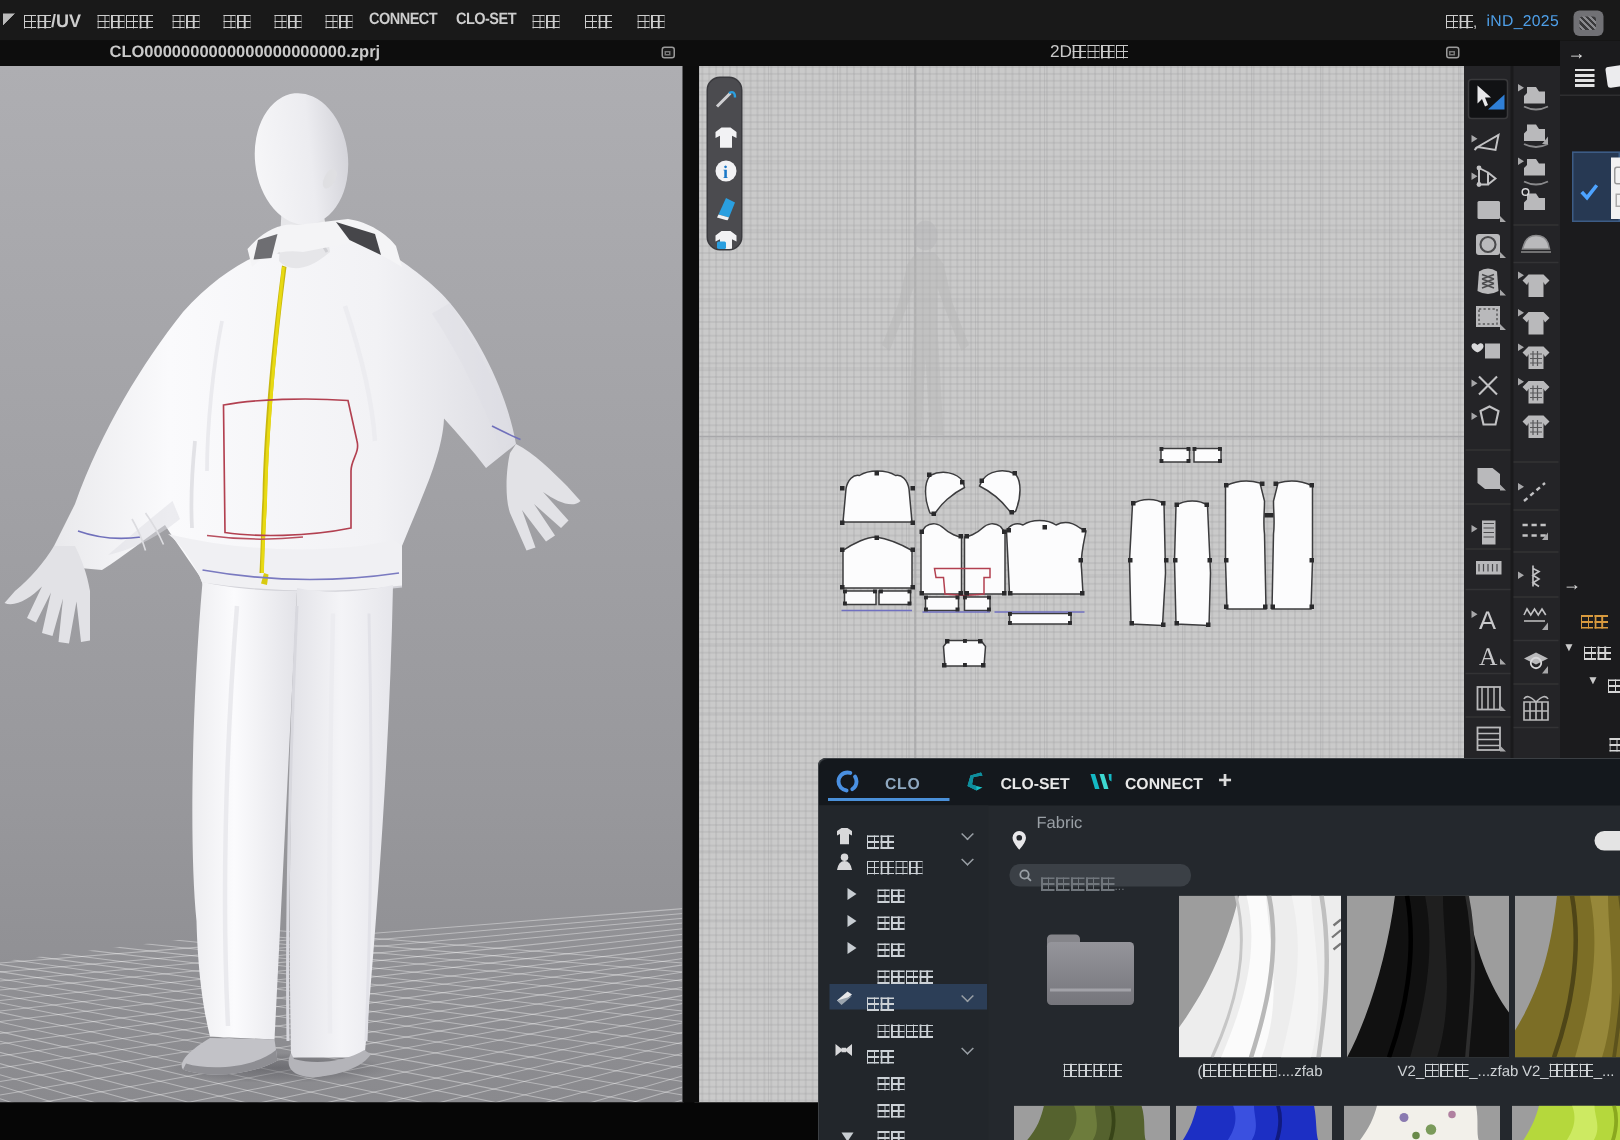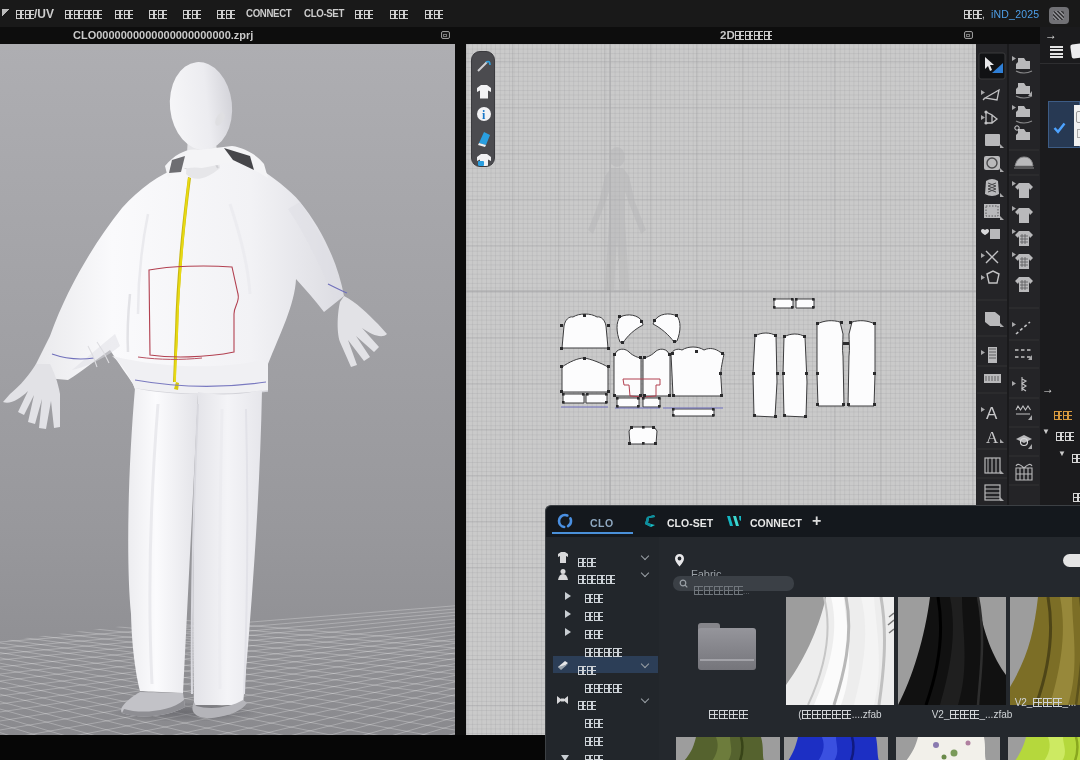--- a/index.html
+++ b/index.html
@@ -54,21 +54,21 @@
  <div class="mi" style="left:1049px;top:7px;width:20px;height:17px;background:#717175;border-radius:4px">
    <div class="abs" style="left:4px;top:4px;width:11px;height:9px;background:repeating-linear-gradient(45deg,#3a3a3c 0 1.5px,#8a8a8e 1.5px 3px);border-radius:2px"></div>
     </div>
 </div>
 <div class="abs" id="tbarL">CLO0000000000000000000000.zprj
  <div class="abs" style="left:441px;top:4px;width:9px;height:8px;border:1px solid #9a9a9a;border-radius:2px;background:#1a1a1a">
       <div class="abs" style="left:1px;top:1.5px;width:4px;height:3px;background:#111;border:1px solid #777"></div>
     </div>
 </div>
 <div class="abs" id="tbar2">
- <div class="abs" style="left:264px;top:2px;height:13px;--c:#c9c9c9;color:#c9c9c9;font-size:11.5px;font-weight:bold">2D<i class="g"></i><i class="g"></i><i class="g"></i><i class="g"></i></div>
+ <div class="abs" style="left:244px;top:2px;height:13px;--c:#c9c9c9;color:#c9c9c9;font-size:11.5px;font-weight:normal">2D<i class="g"></i><i class="g"></i><i class="g"></i><i class="g"></i></div>
  <div class="abs" style="left:508px;top:4px;width:9px;height:8px;border:1px solid #9a9a9a;border-radius:2px;background:#1a1a1a">
       <div class="abs" style="left:1px;top:1.5px;width:4px;height:3px;background:#111;border:1px solid #777"></div>
     </div>
 </div>
 <div class="abs" id="v3d">
 <svg class="abs" style="left:0;top:0" width="456" height="691">
 <defs>
  <linearGradient id="hg" x1="0" y1="0" x2="1" y2="0">
           <stop offset="0" stop-color="#f6f6f8"></stop>
           <stop offset=".6" stop-color="#ececf0"></stop>
@@ -500,21 +500,21 @@
   <div class="tri" style="left:19px;top:91px"></div>
   <div class="abs" style="left:15px;top:218px;width:0;height:0;border-top:6px solid #c8cdd2;border-left:4px solid transparent;border-right:4px solid transparent"></div>
   <div class="chev" style="top:16px"></div>
   <div class="chev" style="top:33px"></div>
   <div class="chev" style="top:124px"></div>
   <div class="chev" style="top:159px"></div>
  </div>
  <svg class="abs" style="left:128px;top:47px" width="11" height="14">
       <path d="M5.5,1 a4.5,4.5 0 0 1 4.5,4.5 q0,3 -4.5,8 q-4.5,-5 -4.5,-8 a4.5,4.5 0 0 1 4.5,-4.5 z m0,2.6 a1.9,1.9 0 1 0 0,3.8 a1.9,1.9 0 0 0 0,-3.8 z" fill="#e8e8ea"></path>
     </svg>
- <div class="abs" style="left:145px;top:62px;color:#9aa0a6;font-size:11px">Fabric</div>
+ <div class="abs" style="left:145px;top:37px;color:#9aa0a6;font-size:11px">Fabric</div>
  <div class="abs" style="left:517px;top:48px;width:18px;height:13px;background:#e4e4e4;border-radius:7px 0 0 7px"></div>
  <div class="abs" style="left:127px;top:70px;width:121px;height:15px;background:#3b4046;border-radius:7px">
    <svg class="abs" style="left:6px;top:3px" width="9" height="9">
         <circle cx="4" cy="4" r="2.8" fill="none" stroke="#9aa0a6" stroke-width="1.2"></circle>
         <path d="M6,6 l2.3,2.3" stroke="#9aa0a6" stroke-width="1.2"></path>
       </svg>
    <div class="abs" style="left:20px;top:3.5px;--c:#70767c"><i class="g s"></i><i class="g s"></i><i class="g s"></i><i class="g s"></i><i class="g s"></i><span style="color:#70767c;font-size:8px">...</span></div>
  </div>
  <div class="abs" style="left:152px;top:117px;width:58px;height:47px">
    <div class="abs" style="left:0;top:0;width:22px;height:8px;background:#85858a;border-radius:3px 3px 0 0"></div>
@@ -545,21 +545,21 @@
    <rect width="108" height="108" fill="#9d9d9d"></rect>
    <path d="M28,0 L72,0 C78,40 92,80 108,95 L108,108 L0,108 L0,90 C18,60 24,35 28,0 z" fill="#7c6e26"></path>
    <path d="M50,0 C58,40 48,80 40,108 L58,108 C70,70 62,30 62,0 z" fill="#97883a"></path>
    <path d="M80,0 C88,40 82,80 78,108 L95,108 C100,70 95,30 94,0 z" fill="#a89a42"></path>
    <path d="M38,0 C45,40 36,80 26,108" stroke="#4e4517" stroke-width="3" fill="none"></path>
    <path d="M70,0 C76,40 70,80 66,108" stroke="#5c521c" stroke-width="2.5" fill="none"></path>
   </svg></div>
  <div class="lbl" style="left:128px;top:203px"><i class="g s"></i><i class="g s"></i><i class="g s"></i><i class="g s"></i></div>
  <div class="lbl" style="left:240px;top:203px">(<i class="g s"></i><i class="g s"></i><i class="g s"></i><i class="g s"></i><i class="g s"></i>....zfab</div>
  <div class="lbl" style="left:372px;top:203px">V2_<i class="g s"></i><i class="g s"></i><i class="g s"></i>_...zfab</div>
- <div class="lbl" style="left:464px;top:191px;width:71px">V2_<i class="g s"></i><i class="g s"></i><i class="g s"></i>_...</div>
+ <div class="lbl" style="left:464px;top:203px;width:71px">V2_<i class="g s"></i><i class="g s"></i><i class="g s"></i>_...</div>
  <div class="thumb" style="left:130px;top:231px;height:24px">
   <svg width="104" height="24">
         <rect width="104" height="24" fill="#9d9d9d"></rect>
         <path d="M20,0 L85,0 C88,10 86,18 88,24 L8,24 C16,15 18,8 20,0 z" fill="#55622e"></path>
         <path d="M40,0 C44,10 40,18 36,24 L52,24 C58,15 54,8 54,0 z" fill="#6d7c3c"></path>
         <path d="M65,0 C68,10 66,18 64,24" stroke="#384418" stroke-width="2.5" fill="none"></path>
       </svg></div>
  <div class="thumb" style="left:238px;top:231px;height:24px">
   <svg width="104" height="24">
         <rect width="104" height="24" fill="#9d9d9d"></rect>

